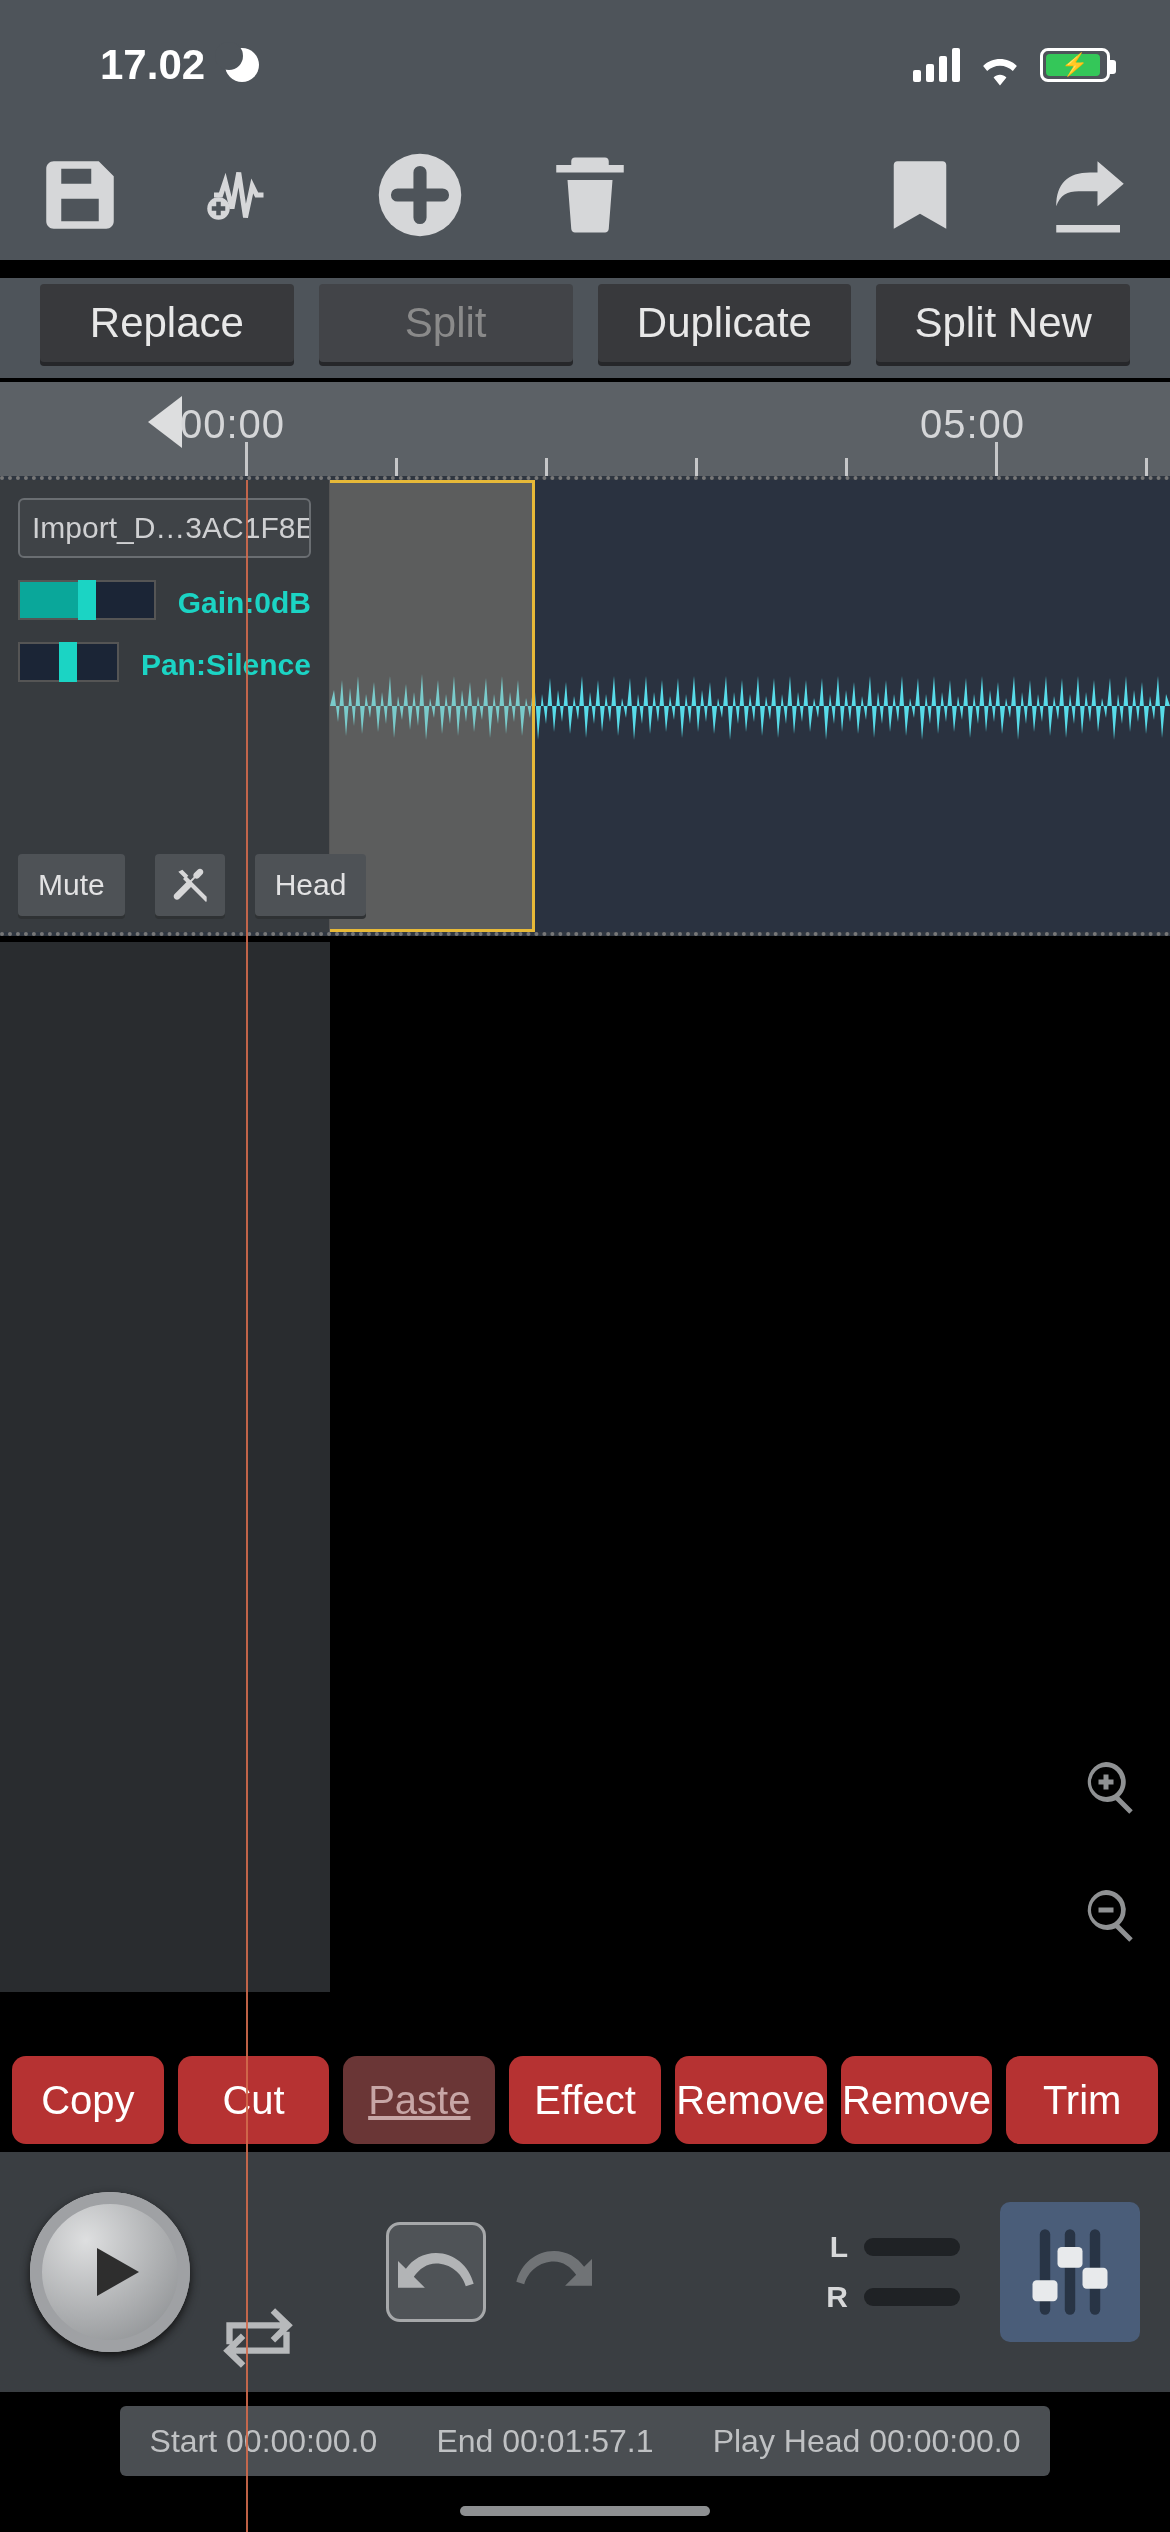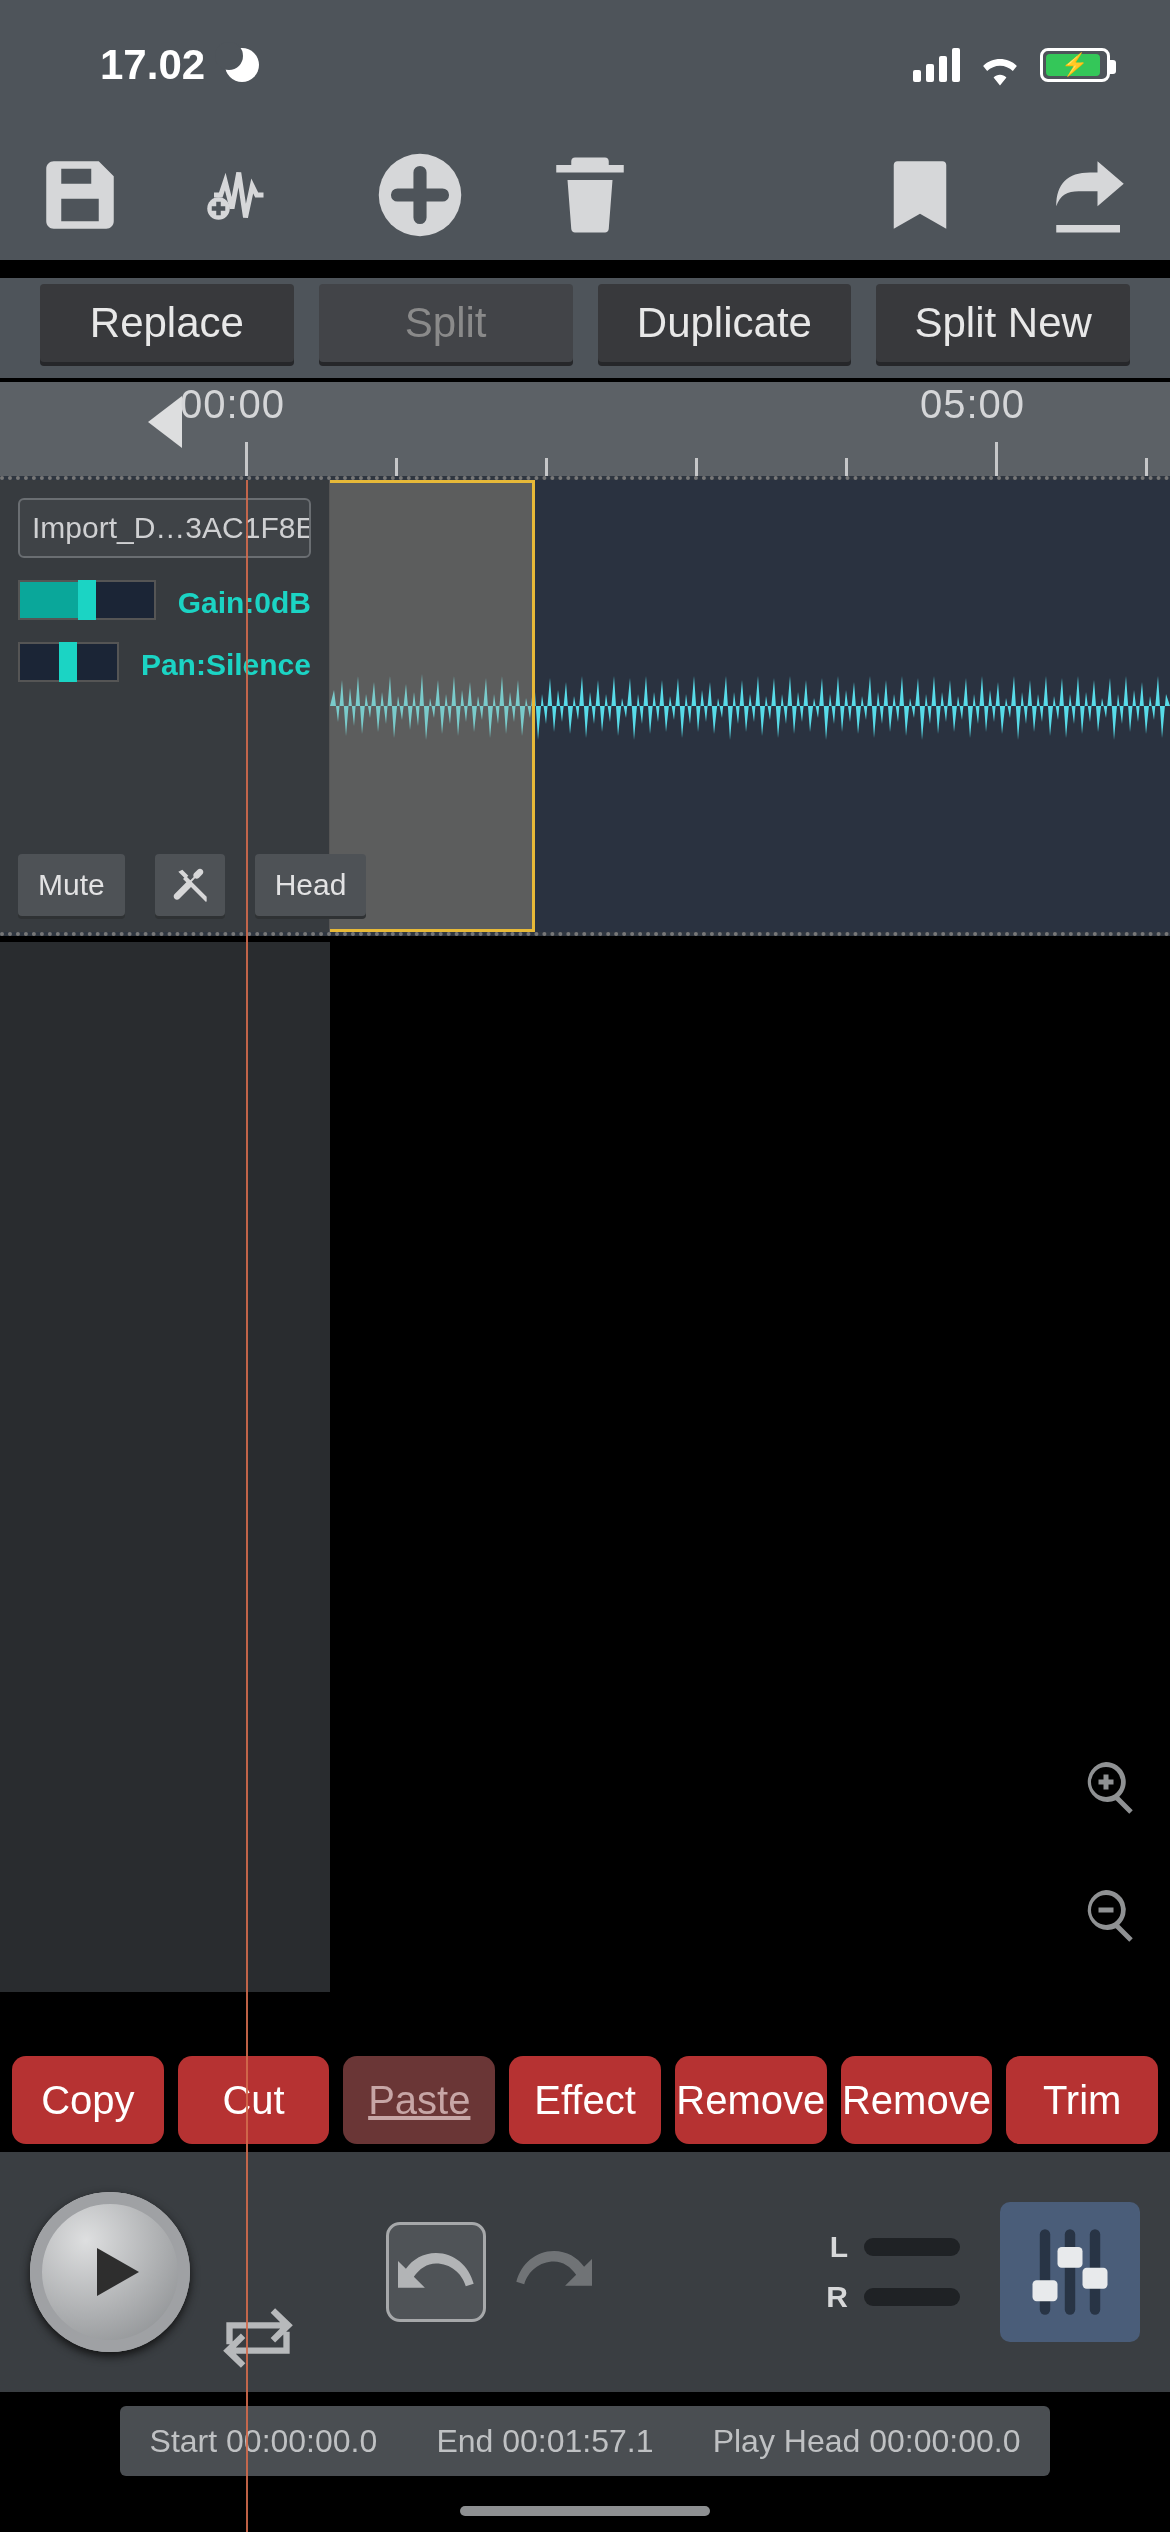--- a/index.html
+++ b/index.html
@@ -27,21 +27,21 @@
   .tool-ico{ width:100px; height:100px; display:flex; align-items:center; justify-content:center; color:#d6d7d9;}
   .tool-ico svg{width:90px;height:90px;fill:#d6d7d9;}
 
   
   .action-row { position:absolute; top:272px; left:0; right:0; height:100px; background:#4e545a; display:flex; align-items:center; justify-content:space-around; padding:0 40px 10px 40px; gap:25px;margin-top:6px;}
   .action-btn { flex:1; height:78px; background:#38393c; border:none; border-radius:4px; box-shadow:0 4px 0 #26272a; display:flex; align-items:center; justify-content:center; font-size:42px; color:#e8e8e8; font-weight:400;}
   .action-btn.dim{ color:#8a8a8a; background:#424448;}
 
   
   .ruler { position:absolute; top:382px; left:0; right:0; height:94px; background:#5c6166; color:#d5d6d8; font-size:38px;}
-  .ruler .lbl{position:absolute;top:0;text-align:right;}
+  .ruler .lbl{position:absolute;top:20px;text-align:right;}
   .ruler .t0{left:180px;font-size:40px;letter-spacing:1px;}
   .ruler .t5{left:920px;font-size:40px;letter-spacing:1px;}
   .ruler .tick{position:absolute;bottom:0;width:3px;background:#c6c7c9;}
   .ruler .major{height:34px;}
   .ruler .minor{height:18px;}
   .ruler-arrow{position:absolute;left:148px;top:14px;width:0;height:0;border-top:26px solid transparent;border-bottom:26px solid transparent;border-right:34px solid #dddedf;}
 
   
   .workspace { position:absolute; top:476px; left:0; right:0; bottom:540px; background:#000; }
 

